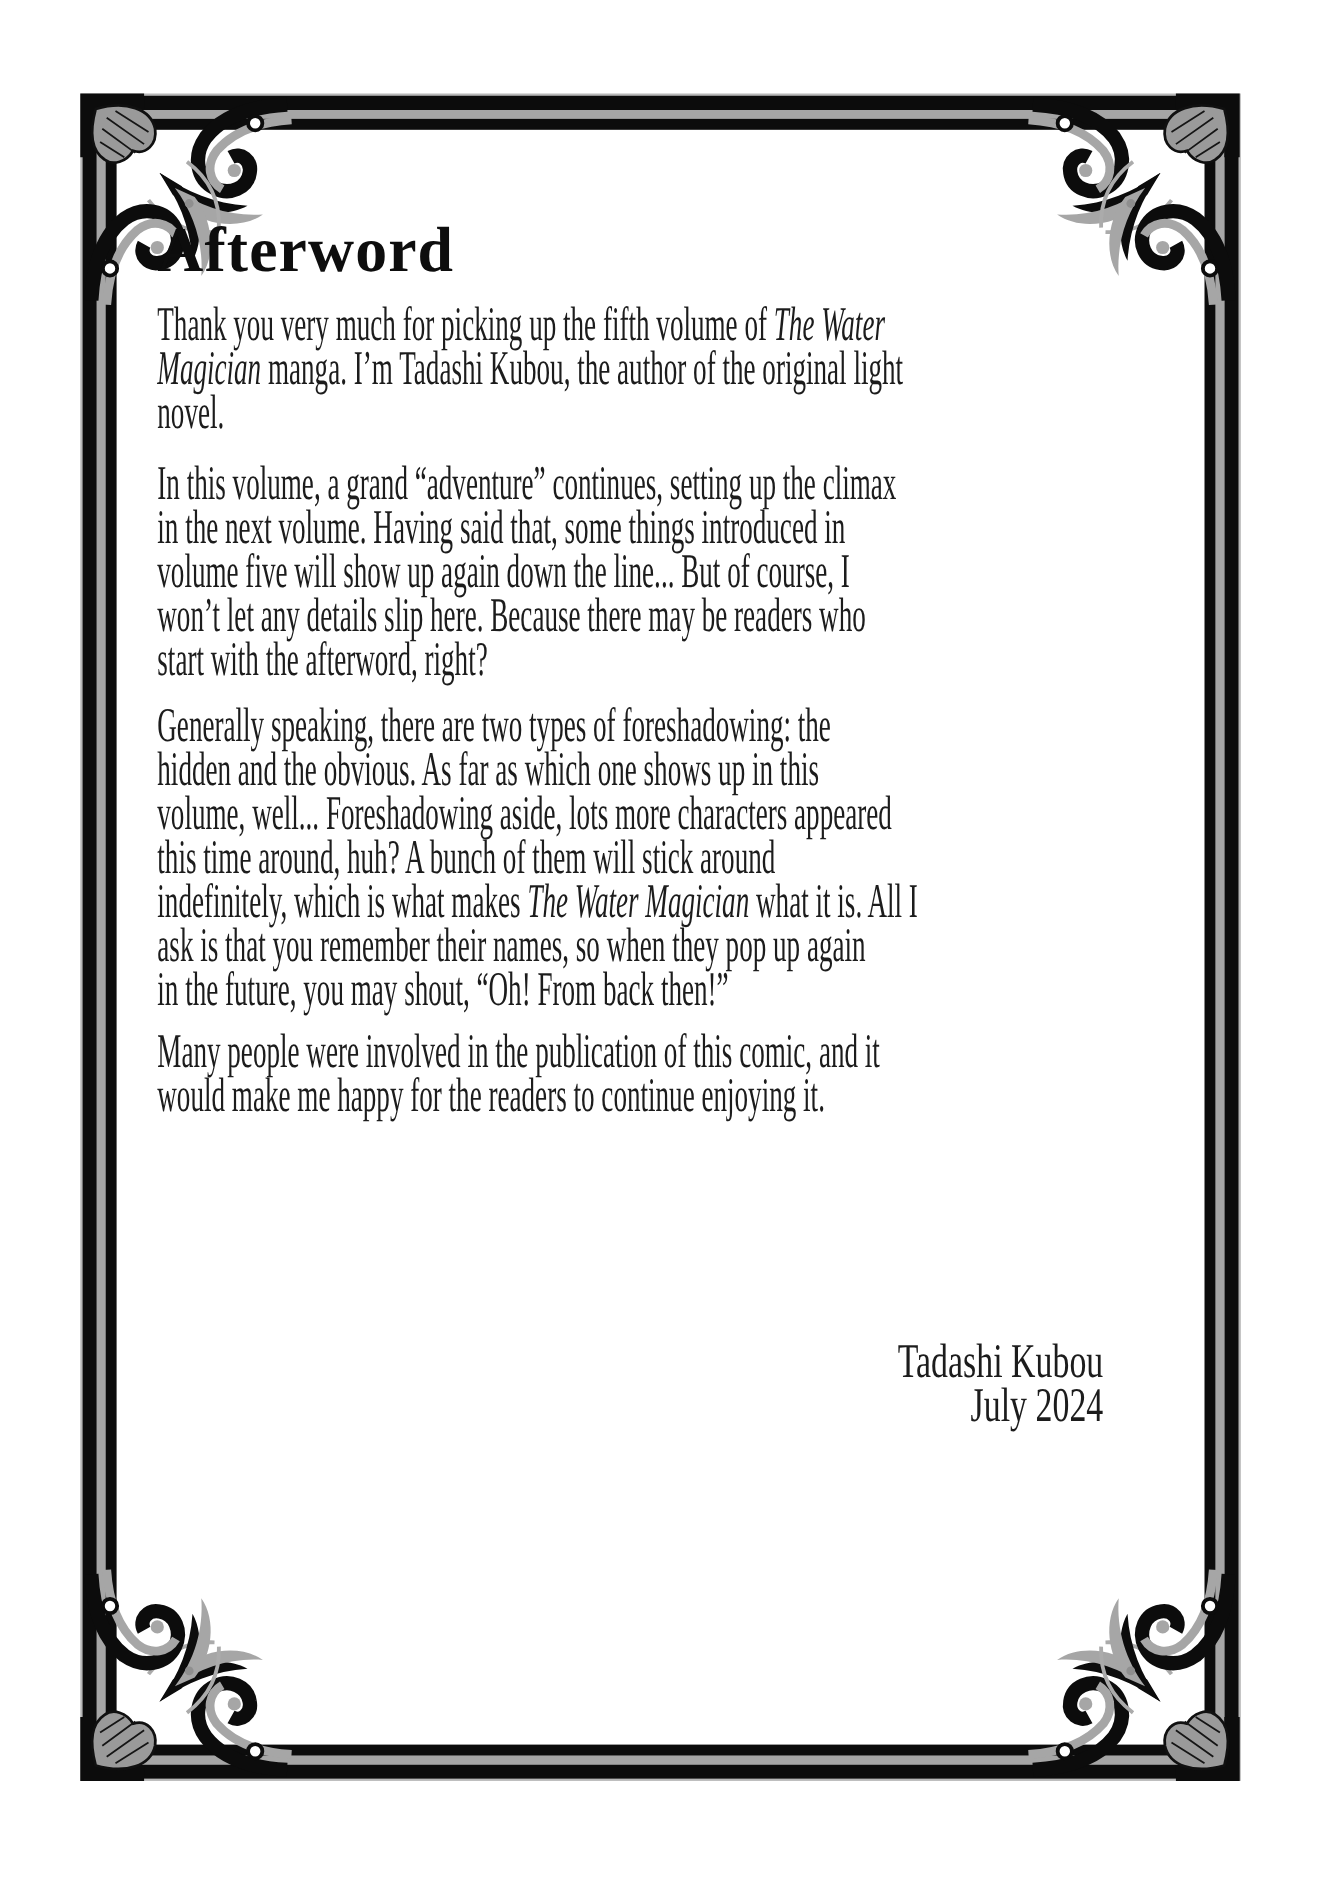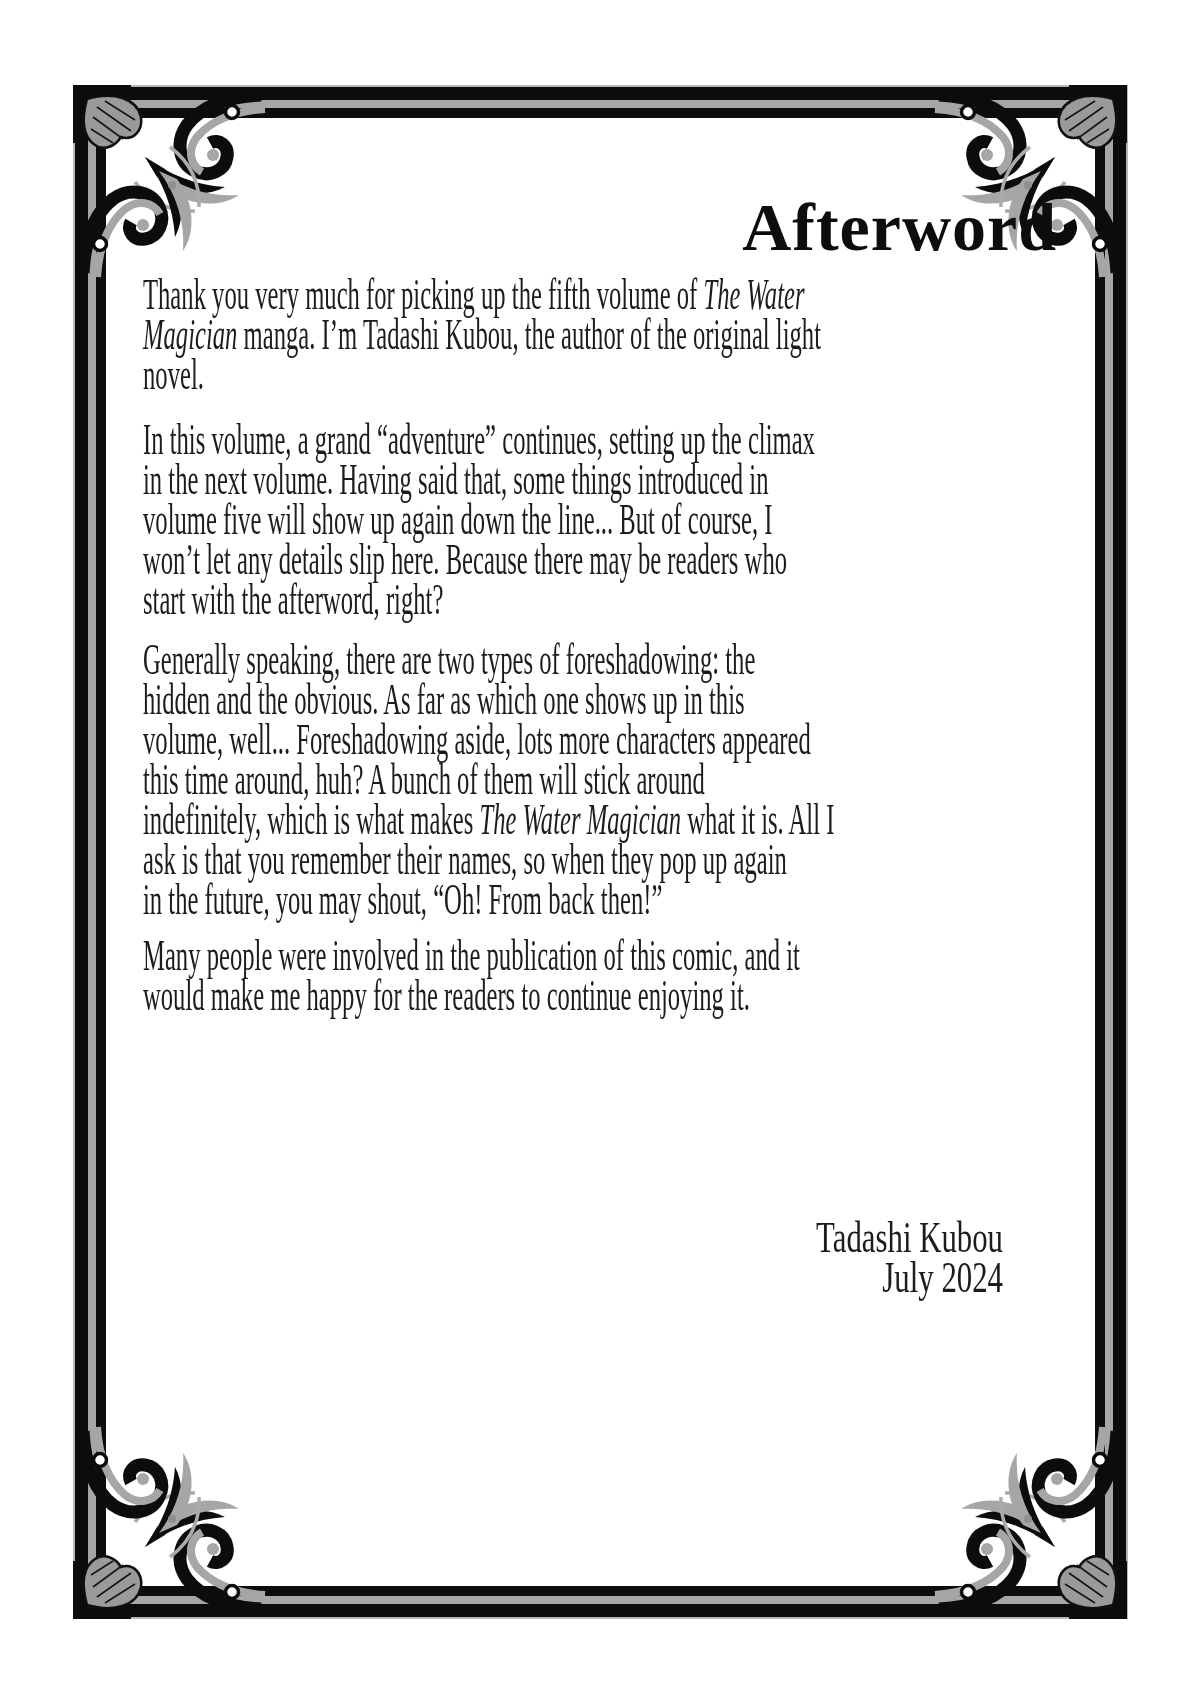--- a/index.html
+++ b/index.html
@@ -19,22 +19,22 @@
   }
   .content {
     position: absolute;
     left: 143px;
     top: 198px;
     width: 930px;
   }
   h1.title {
     margin: 0 0 19px 0;
     width: 914px;
-    text-align: right;
-    font-size: 68px;
+    text-align: left;
+    font-size: 58px;
     line-height: 58px;
     font-weight: bold;
     letter-spacing: 1px;
     color: #0d0d0d;
   }
   p.para {
     margin: 0 0 25px 0;
     width: 1560px;
     font-size: 44px;
     line-height: 40px;

